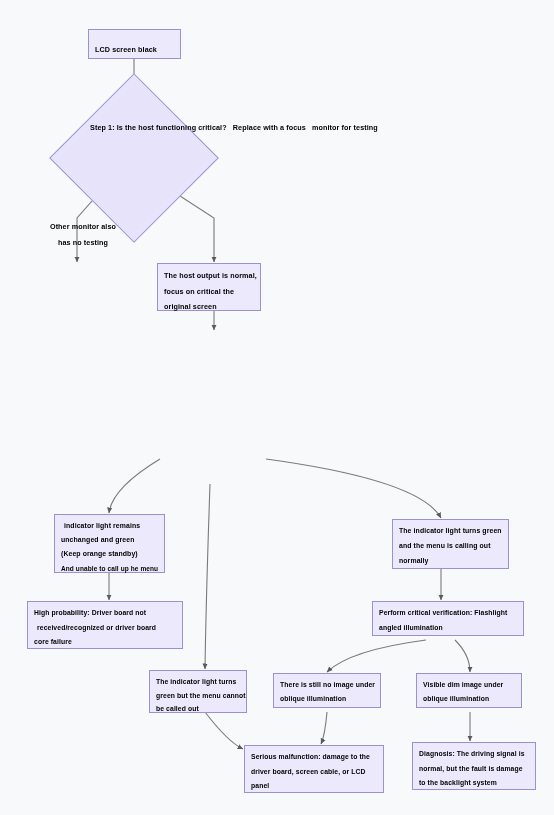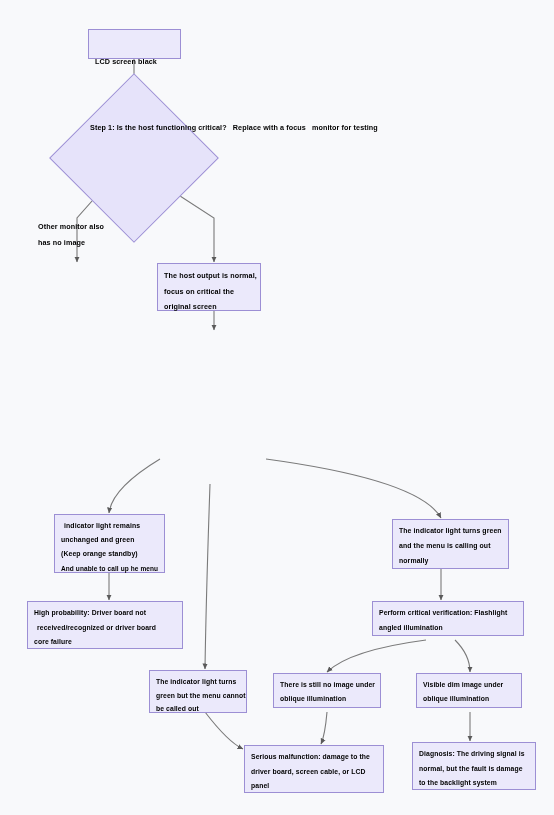--- a/index.html
+++ b/index.html
@@ -67,20 +67,21 @@
   }
   .edge-label {
     position: absolute;
     font-size: 7.2px;
     line-height: 15.5px;
     color: #000;
     font-weight: bold;
     z-index: 3;
     white-space: nowrap;
     letter-spacing: 0.1px;
+    text-align: center;
   }
   .edge-label .ln { display: block; }
 </style>
 </head>
 <body>
 
 <div id="canvas">
 
   <svg class="edges" viewBox="0 0 554 815">
     <defs>
@@ -113,37 +114,37 @@
       <path d="M455,640 Q470,655 470,672"></path>
 
       <path d="M205,712 Q228,742 243,749"></path>
 
       <path d="M327,712 Q325,735 321,744"></path>
 
       <path d="M470,712 L470,741"></path>
     </g>
   </svg>
 
-  <div class="node" style="left:88px; top:29px; width:93px; height:30px; padding-top:24px;">
+  <div class="node" style="left:88px; top:29px; width:93px; height:30px; padding-top:12px;">
     <span class="ln">LCD screen black</span>
   </div>
 
   <div class="diamond" style="left:74px; top:98px; width:120px; height:120px;">
     <div class="shape"></div>
     <div class="dtext" style="left:16px; top:22px;">
       <span class="ln">Step 1: Is the host</span>
       <span class="ln">functioning critical?</span>
       <span class="ln" style="padding-left:4px;">Replace with a focus</span>
       <span class="ln" style="padding-left:4px;">monitor for testing</span>
     </div>
   </div>
 
   <div class="edge-label" style="left:38px; top:219px; width:90px;">
     <span class="ln">Other monitor also</span>
-    <span class="ln">has no image</span>
+    <span class="ln">has no testing</span>
   </div>
 
 
   <div class="node" style="left:157px; top:263px; width:104px; height:48px;">
     <span class="ln">The host output is normal,</span>
     <span class="ln">focus on critical the</span>
     <span class="ln">original screen</span>
   </div>
 
 

